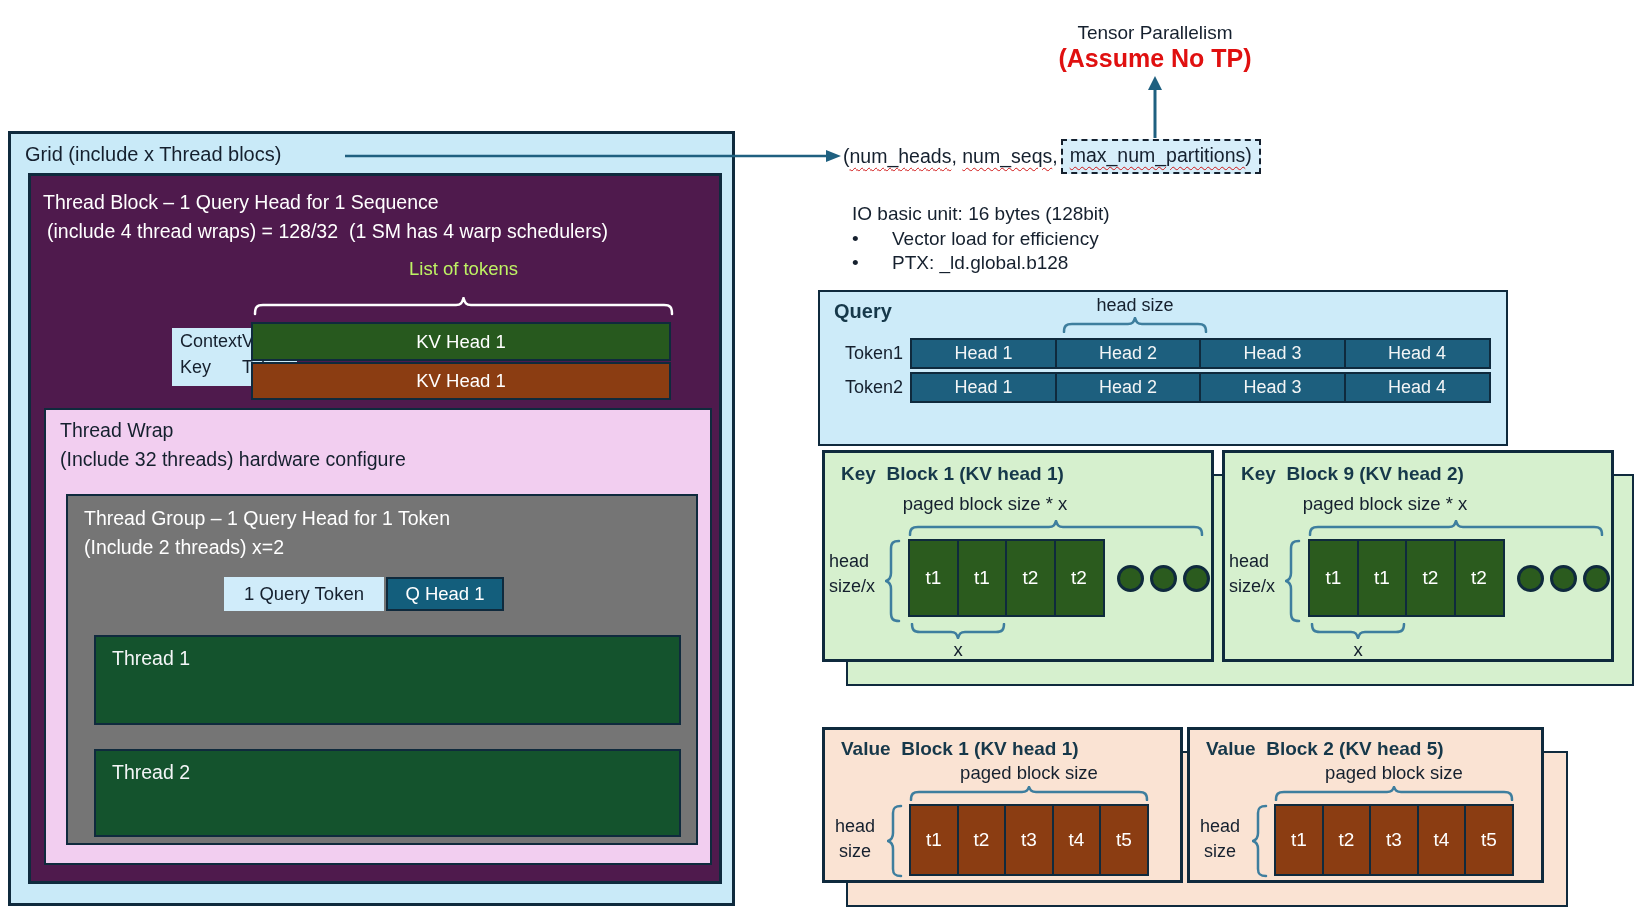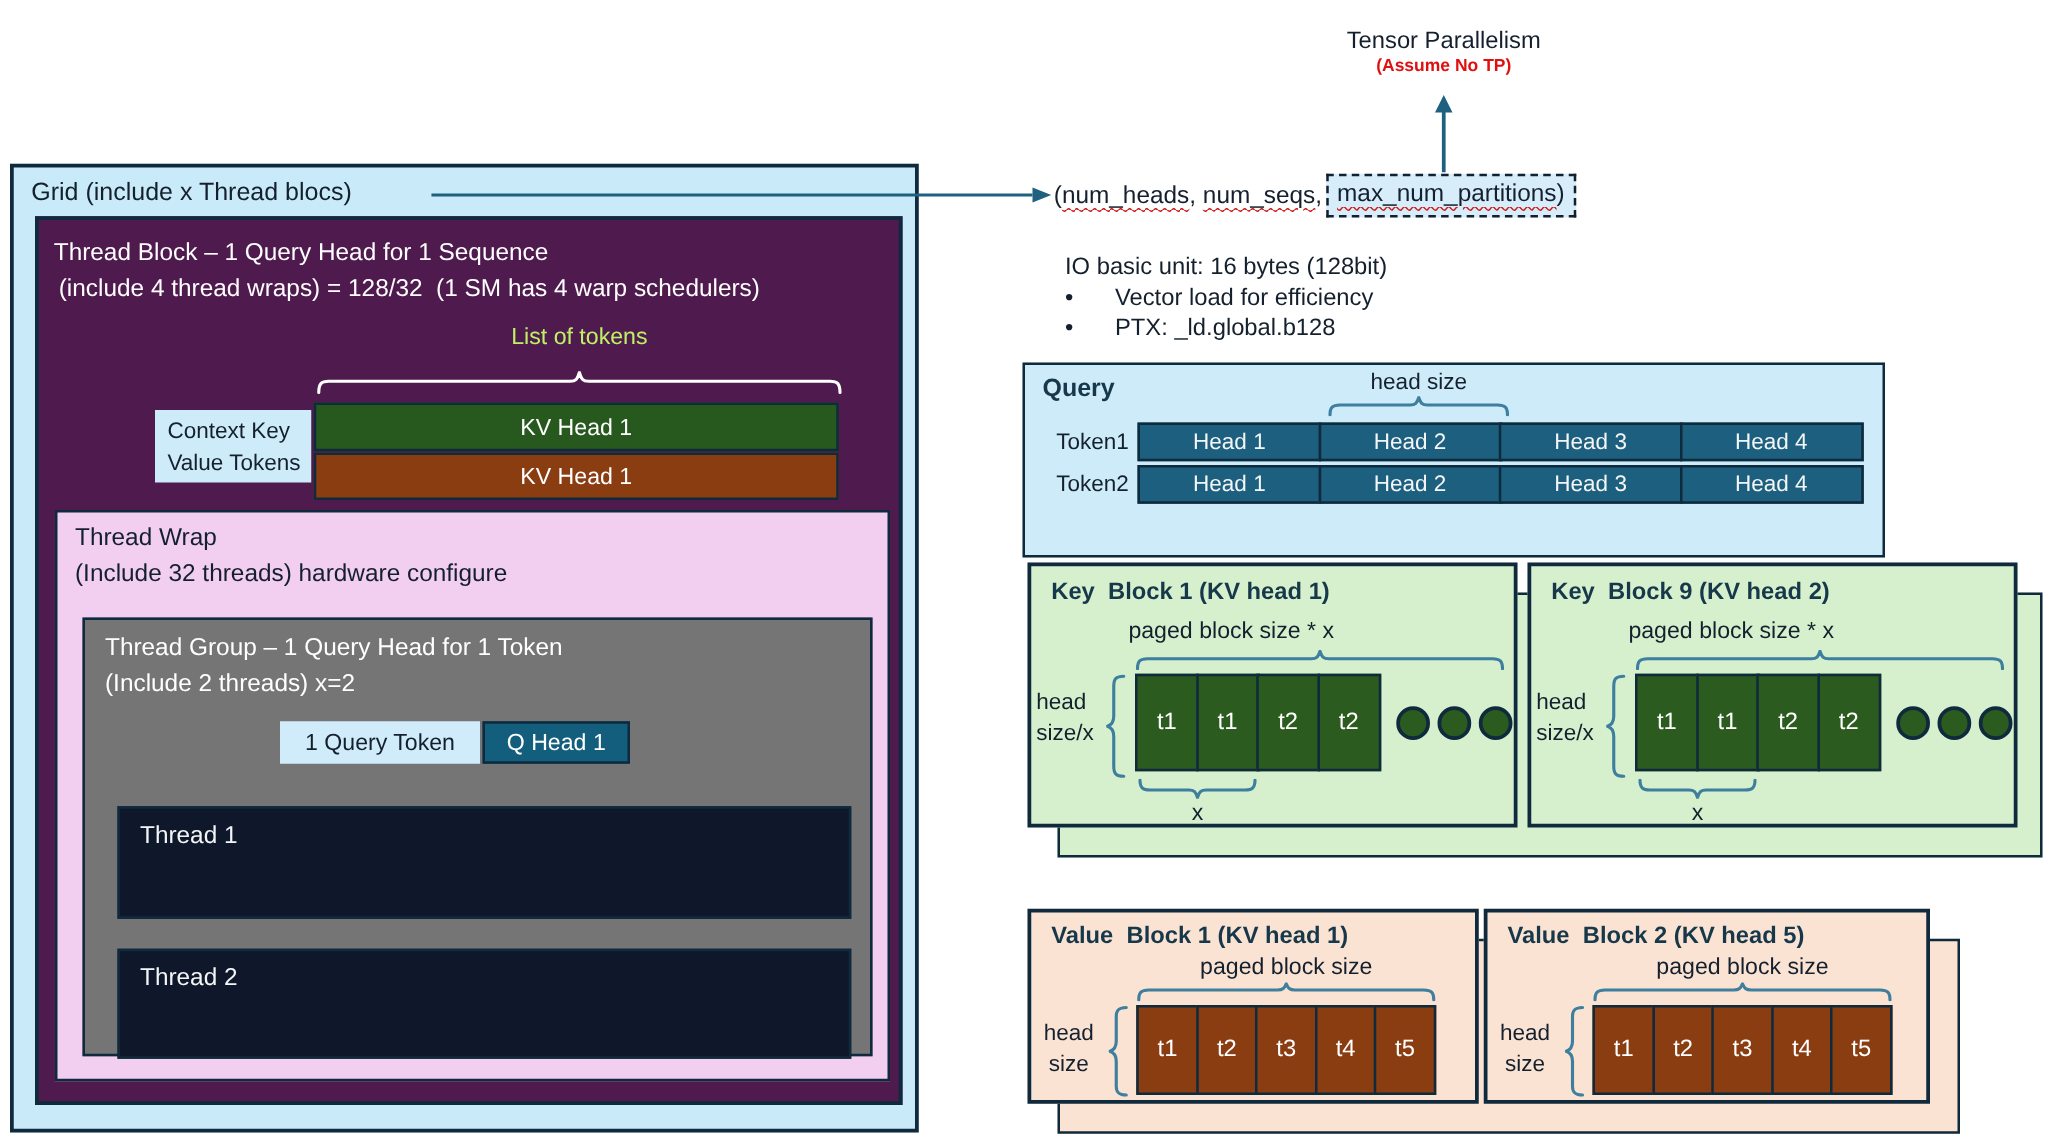--- a/index.html
+++ b/index.html
@@ -9,35 +9,35 @@
   .pre{white-space:pre;}
   .page-title{font-size:31px;font-weight:bold;color:#000;letter-spacing:-0.5px;}
 
   
   .grid-box{background:#C9EAF8;border:3px solid #0F2A3D;box-sizing:border-box;}
   .grid-label{font-size:20px;color:#15202E;}
   .purple-box{background:#4F1A4D;border:3px solid #0F2A3D;box-sizing:border-box;}
   .wtext{color:#fff;font-size:19.5px;line-height:29px;}
   .list-tokens{color:#bef264;font-size:18.5px;text-align:center;}
   .context-box{background:#CDEBF9;font-size:18px;line-height:26px;color:#15202E;
-               display:flex;flex-direction:column;justify-content:center;padding-left:10px;box-sizing:border-box;}
+               display:flex;flex-direction:row;justify-content:center;padding-left:10px;box-sizing:border-box;margin-left:48px;}
   .kv-bar{border:2.5px solid #0F2A3D;box-sizing:border-box;color:#fff;font-size:18.5px;
           display:flex;align-items:center;justify-content:center;}
   .pink-box{background:#F2CEF0;border:2.5px solid #0F2A3D;box-sizing:border-box;}
   .dtext{color:#15202E;font-size:19.5px;line-height:29px;}
   .gray-box{background:#757575;border:2.5px solid #0F2A3D;box-sizing:border-box;}
   .qtoken{background:#D0ECFA;color:#15202E;font-size:18.5px;display:flex;align-items:center;justify-content:center;}
   .qhead{background:#135E7C;border:2.5px solid #0F2A3D;box-sizing:border-box;color:#fff;font-size:18.5px;
          display:flex;align-items:center;justify-content:center;}
-  .thread-box{background:#0f172a;border:2.5px solid #0F2A3D;box-sizing:border-box;color:#F3F5F6;
-              font-size:19.5px;padding:10px 0 0 16px;margin-top:10px;}
+  .thread-box{background:#14532d;border:2.5px solid #0F2A3D;box-sizing:border-box;color:#F3F5F6;
+              font-size:19.5px;padding:10px 0 0 16px;}
 
   
   .tp-line1{font-size:19px;color:#15202E;text-align:center;}
-  .tp-line2{font-size:14px;font-weight:bold;color:#E01010;text-align:center;}
+  .tp-line2{font-size:25px;font-weight:bold;color:#E01010;text-align:center;}
   .tuple{display:flex;align-items:center;font-size:19.5px;color:#15202E;}
   .wavy{text-decoration:underline wavy #D01616;text-decoration-thickness:1px;text-underline-offset:4px;}
   .dashed-box{border:2px dashed #15202E;background:#D7EEFA;padding:3px 7px 5px 7px;margin-left:3px;}
   .io-line{font-size:19px;line-height:24.5px;color:#15202E;}
   .io-bullet-row{display:flex;}
   .io-marker{width:40px;font-size:19px;line-height:24.5px;}
 
   .query-box{background:#CDEBF9;border:2.5px solid #0F2A3D;box-sizing:border-box;}
   .query-title{font-size:20px;font-weight:bold;color:#16384A;}
   .small-label{font-size:18px;color:#15202E;text-align:center;}

